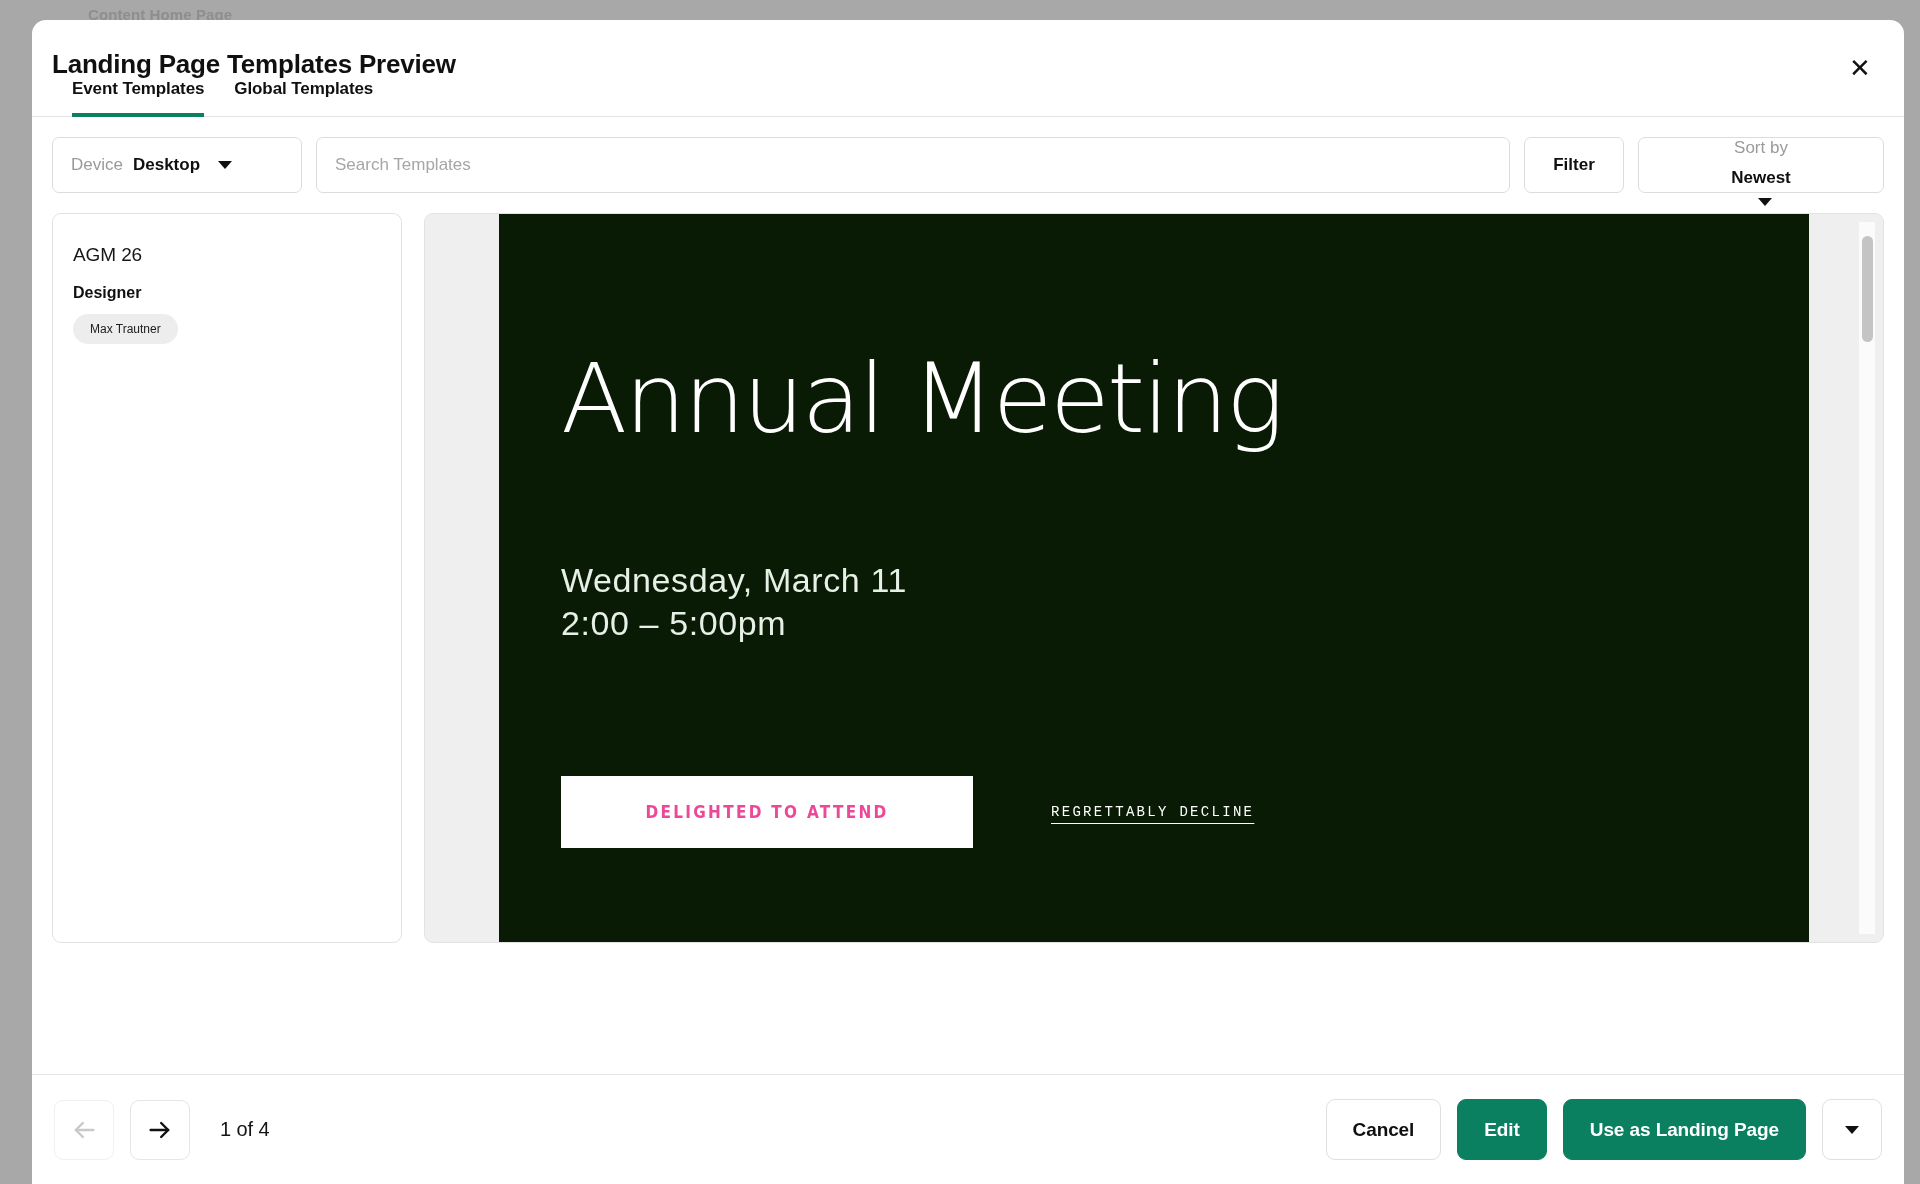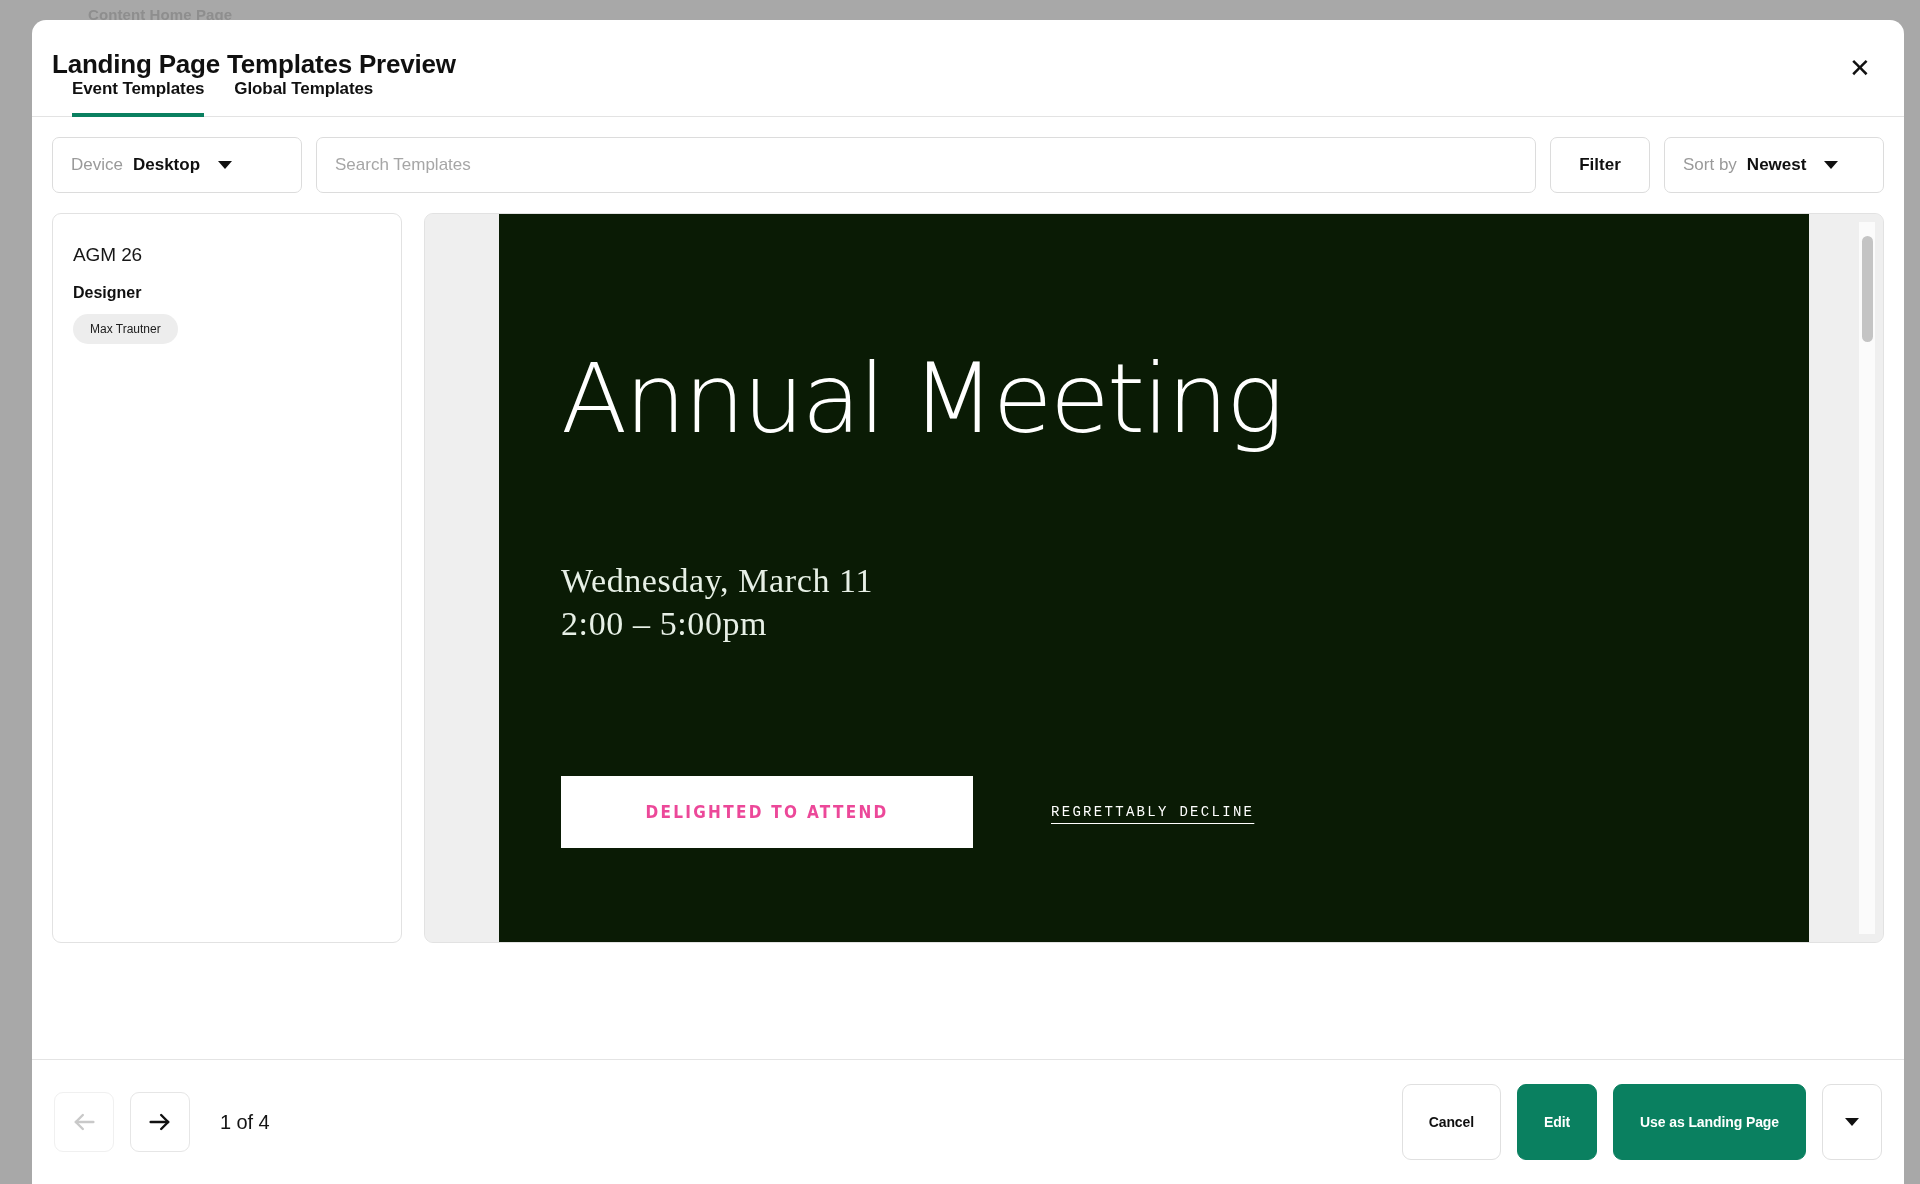--- a/index.html
+++ b/index.html
@@ -162,21 +162,21 @@
     font-family: inherit;
     color: #101010;
     background: transparent;
   }
   #search-input::placeholder { color: #a6a6a6; }
   #filter-button {
     width: 100px;
     justify-content: center;
   }
   #filter-button .control-value { font-weight: 700; }
-  #sort-control { width: 220px; }
+  #sort-control { width: 246px; flex-direction: column; }
 
   
   .modal-body {
     flex: 1 1 auto;
     display: flex;
     gap: 22px;
     padding: 0 20px 0 20px;
     min-height: 0;
   }
 
@@ -278,21 +278,21 @@
     font-weight: 300;
     line-height: 1.0;
     letter-spacing: -2.5px;
     margin-top: 78px;
     font-family: "DejaVu Sans", sans-serif;
     font-stretch: condensed;
   }
 
   .event-date, .event-time {
     color: #e7f0e6;
-    font-family: Liberation Serif, serif;
+    font-family: Liberation Sans, sans-serif;
     font-size: 34px;
     line-height: 1.28;
     letter-spacing: .6px;
   }
   .event-date { margin-top: 112px; }
 
   .cta-row {
     display: flex;
     align-items: center;
     gap: 78px;
@@ -372,23 +372,23 @@
   .nav-arrow { width: 28px; height: 28px; }
   .pager-text {
     font-size: 20px;
     color: #141414;
     margin-left: 14px;
     letter-spacing: -.1px;
   }
   .footer-spacer { flex: 1 1 auto; }
 
   .btn {
-    height: 76px;
+    height: 61px;
     border-radius: 9px;
-    font-size: 14px;
+    font-size: 19px;
     font-weight: 700;
     font-family: inherit;
     cursor: pointer;
     display: flex;
     align-items: center;
     justify-content: center;
     padding: 0 26px;
     letter-spacing: -.1px;
   }
   .btn-secondary {

